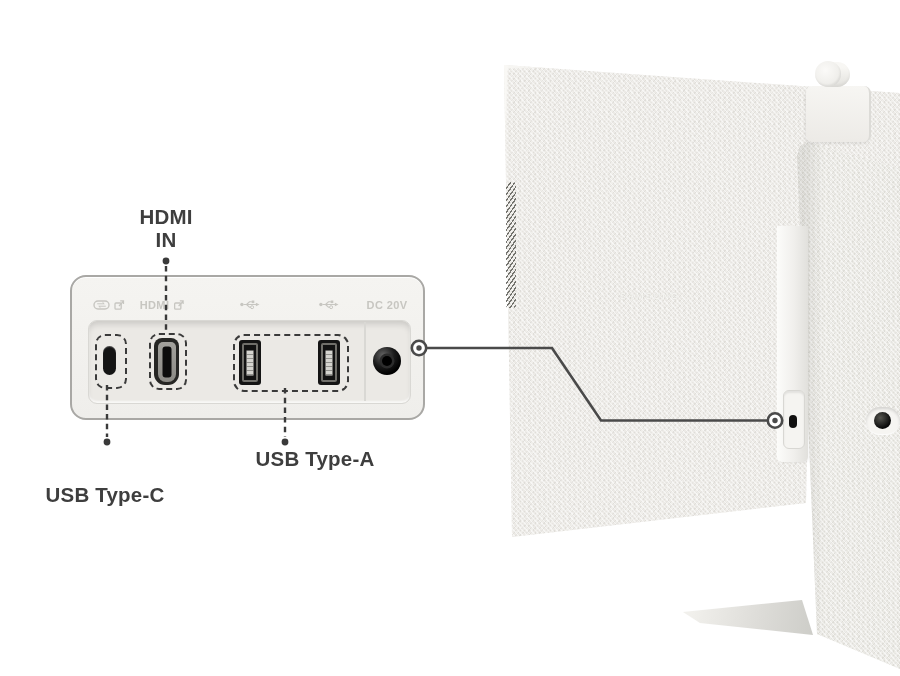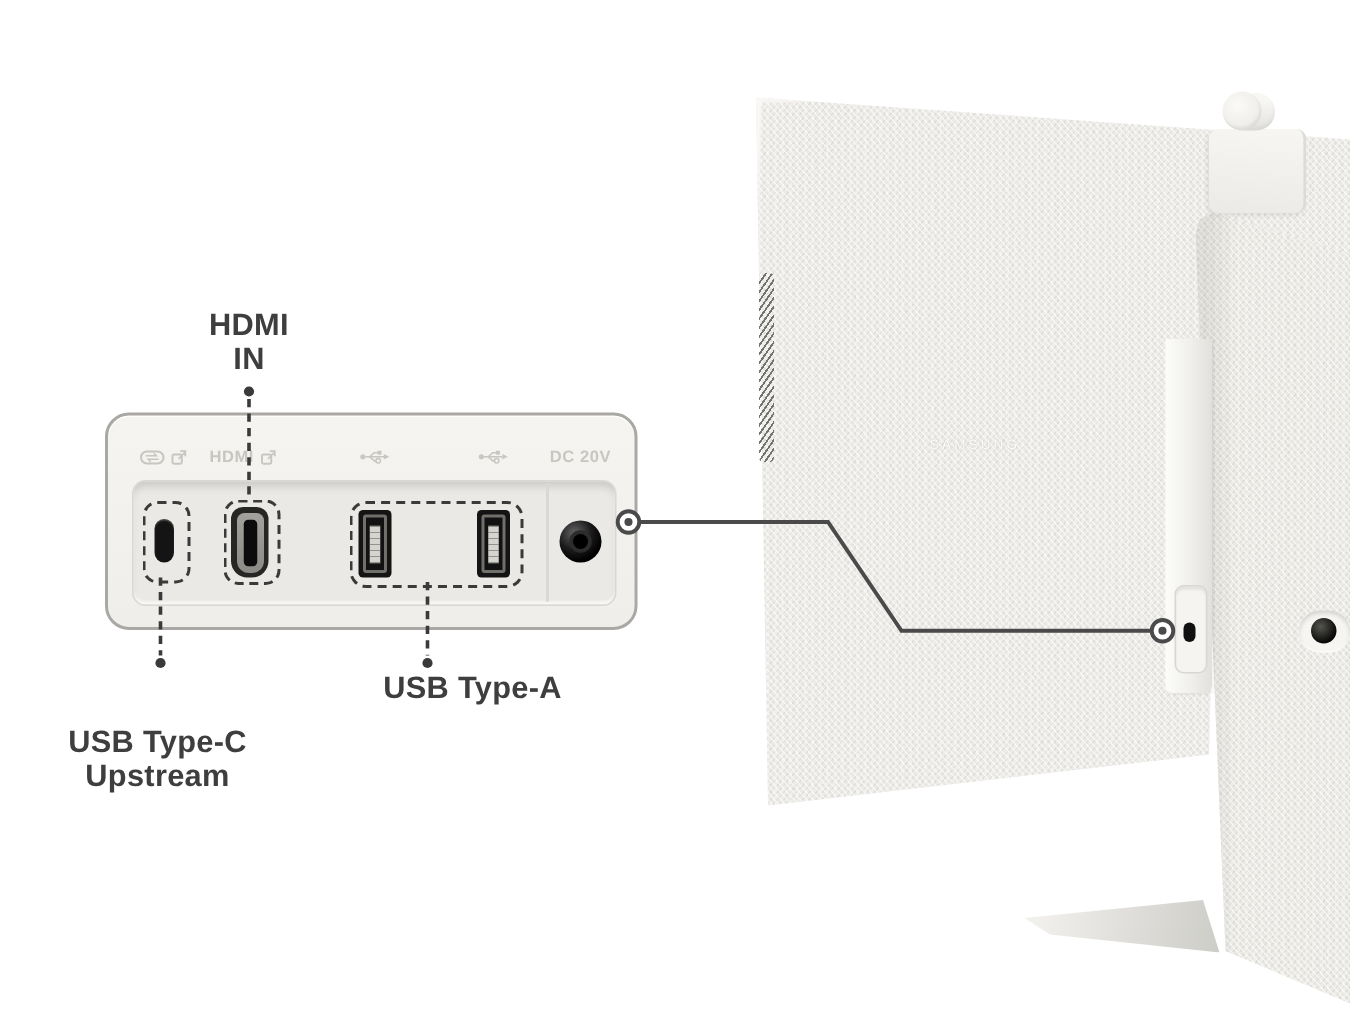--- a/index.html
+++ b/index.html
@@ -261,21 +261,20 @@
 
     <div class="dc-jack"></div>
   </div>
 
   <div class="label label-hdmi">
     <div>HDMI</div>
     <div>IN</div>
   </div>
   <div class="label label-usbc">
     <div>USB Type-C</div>
-    <div>Upstream</div>
   </div>
   <div class="label label-usba">
     <div>USB Type-A</div>
   </div>
 
   <svg class="overlay" width="900" height="676" viewBox="0 0 900 676">
 
     <g stroke="#3a3a3a" stroke-width="2.4" stroke-dasharray="5.5 4.2" fill="none">
       <path d="M166 266 V 332"></path>
       <path d="M107 385 V 437"></path>

